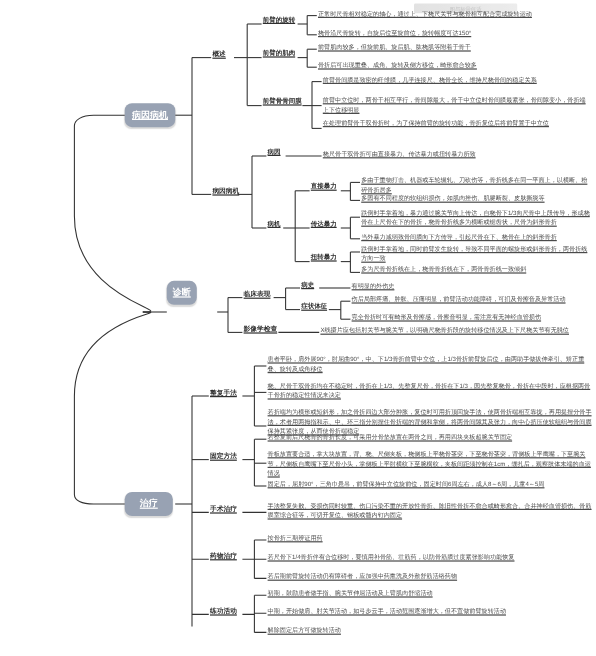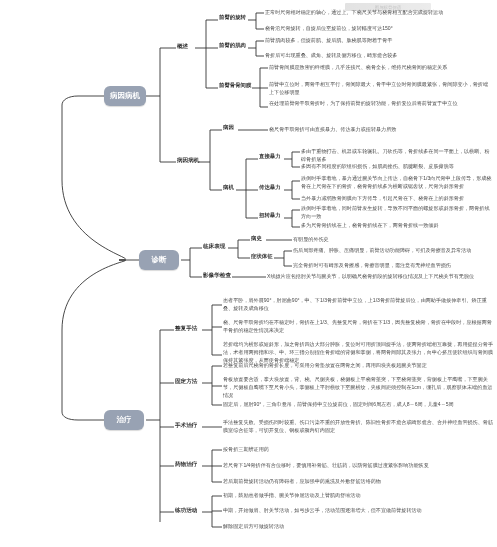--- a/index.html
+++ b/index.html
@@ -4,21 +4,21 @@
 <style>
   html,body{margin:0;padding:0;background:#ffffff;}
   body{
     width:497px;height:547px;position:relative;overflow:hidden;
     font-family:"Liberation Sans","DejaVu Sans",sans-serif;
     color:#3a3a3a;
   }
   #canvas{position:absolute;inset:0;}
   svg.links{position:absolute;left:0;top:0;width:497px;height:547px;pointer-events:none;}
 
-  .node{position:absolute;box-sizing:border-box;}
+  .node{position:absolute;box-sizing:border-box;text-decoration:underline;}
 
   .root{
     left:10px;top:247px;width:109px;height:26px;
     background:#f5333f;border-radius:6px;
     color:#ffffff;font-size:11px;font-weight:bold;
     display:flex;align-items:center;justify-content:center;
     letter-spacing:.5px;
     box-shadow:0 1px 2px rgba(0,0,0,.18);
   }
 
@@ -176,21 +176,21 @@
       <path d="M212,496 L 222,496"></path>
       <path d="M212,511 L 222,511"></path>
       <path d="M212,527 L 222,527"></path>
     </g>
   </svg>
 
 
   <div class="node topic" style="left:104px;top:86px;">
     <span>病因病机</span>
   </div>
-  <div class="node topic" style="left:139px;top:250px;width:40px;">
+  <div class="node topic" style="left:139px;top:234px;width:25px;">
     <span>诊断</span>
   </div>
   <div class="node topic" style="left:104px;top:410px;width:40px;">
     <span>治疗</span>
   </div>
 
   <div class="node sub" style="left:177px;top:43px;">
     <span>概述</span>
   </div>
   <div class="node sub" style="left:177px;top:157px;">

